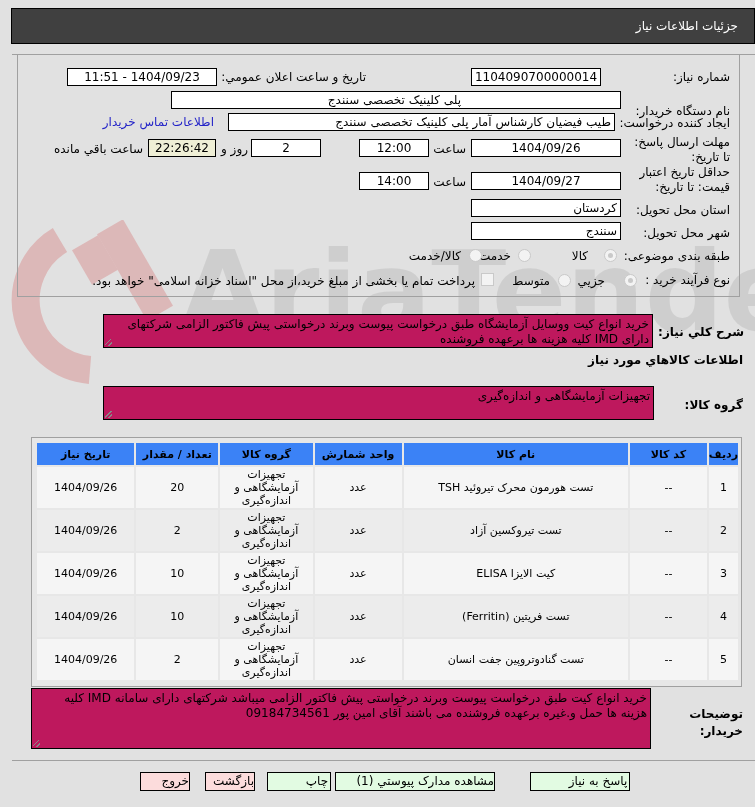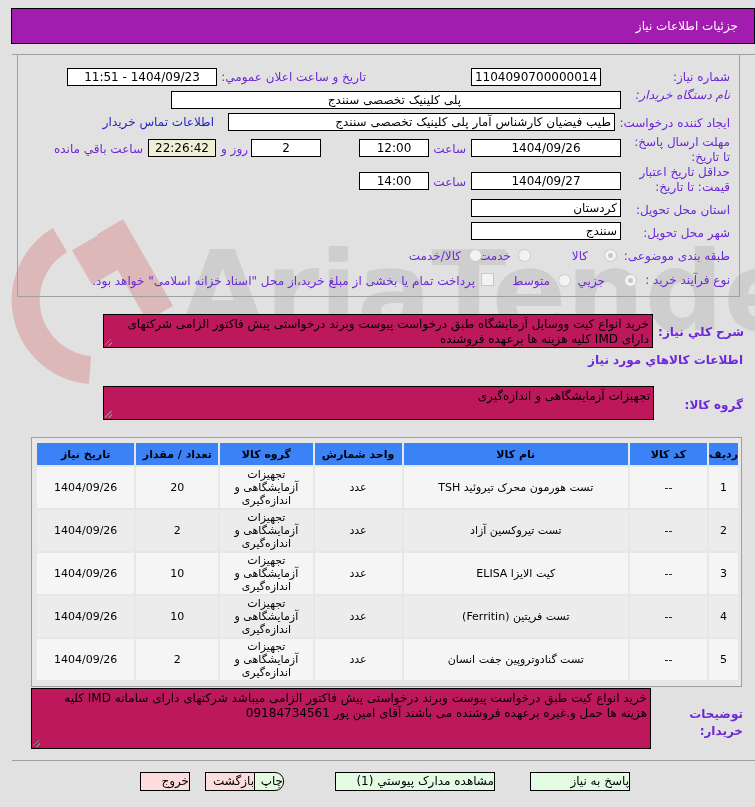--- a/index.html
+++ b/index.html
@@ -1,26 +1,26 @@
 <!DOCTYPE html>
 <html><head>
 <meta charset="utf-8">
 <style>
   * { box-sizing: border-box; margin: 0; padding: 0; }
   html, body { width: 755px; height: 807px; background: #e1e1e1; overflow: hidden; }
   body { font-family: "DejaVu Sans", sans-serif; font-size: 12px; color: #000; position: relative; direction: rtl; }
 
-  .header-bar { position: absolute; left: 11px; top: 8px; width: 744px; height: 36px; background: #a21caf; border: 1px solid #000; }
+  .header-bar { position: absolute; left: 11px; top: 8px; width: 744px; height: 36px; background: #404040; border: 1px solid #000; }
   .header-bar .title { position: absolute; right: 16px; top: 10px; color: #fff; font-size: 12px; }
 
   .top-rule { position: absolute; left: 12px; top: 54px; width: 743px; height: 1px; background: #a0a0a0; }
 
   .panel { position: absolute; left: 17px; top: 54px; width: 723px; height: 243px; border-left: 1px solid #a0a0a0; border-right: 1px solid #a0a0a0; border-bottom: 1px solid #a0a0a0; }
 
-  .lbl { position: absolute; font-size: 12px; white-space: nowrap; color: #6d28d9; }
+  .lbl { position: absolute; font-size: 12px; white-space: nowrap; color: #000000; }
   .box { position: absolute; background: #fff; border: 1px solid #000; height: 18px; font-size: 12px; line-height: 16px; text-align: center; white-space: nowrap; overflow: hidden; }
   .box.r { text-align: right; padding-right: 3px; }
   .box.yellow { background: #efefd6; }
   .link { position: absolute; color: #2323c8; font-size: 12px; white-space: nowrap; cursor: pointer; }
 
   .radio { position: absolute; width: 13px; height: 13px; border-radius: 50%; border: 1px solid #c9c9c9; background: #f3f3f3; }
   .radio.on::after { content: ""; position: absolute; left: 3px; top: 3px; width: 5px; height: 5px; border-radius: 50%; background: #c9c9c9; }
   .checkbox { position: absolute; width: 13px; height: 13px; border: 1px solid #c9c9c9; background: #f3f3f3; }
 
   .textarea { position: absolute; background: #be185d; border: 1px solid #000; font-size: 12px; line-height: 15px; padding: 2px 3px; text-align: right; overflow: hidden; }
@@ -29,21 +29,21 @@
 
   .watermark { position: absolute; left: 0; top: 220px; width: 755px; height: 170px; pointer-events: none; opacity: 0.25; }
 
   .table-wrap { position: absolute; left: 31px; top: 437px; width: 711px; height: 250px; border: 1px solid #a0a0a0; background: #e7e7e7; }
   table { position: absolute; left: 3px; top: 3px; border-collapse: collapse; width: 705px; direction: rtl; }
   th { background: #3b82f6; height: 24px; font-size: 11px; font-weight: bold; border: 2px solid #e7e7e7; text-align: center; }
   td { height: 43px; font-size: 11px; border: 2px solid #e7e7e7; text-align: center; line-height: 13px; }
   tr.odd td { background: #f5f5f5; }
   tr.even td { background: #ececec; }
 
-  .btn { position: absolute; height: 19px; border: 1px solid #000; font-size: 12px; text-align: right; line-height: 17px; cursor: pointer; white-space: nowrap; padding-left: 36px; }
+  .btn { position: absolute; height: 19px; border: 1px solid #000; font-size: 12px; text-align: center; line-height: 17px; cursor: pointer; white-space: nowrap; padding-left: 36px; }
   .btn.green { background: #e2fbe2; }
   .btn.pink { background: #fcdcdc; }
 
   .bottom-rule { position: absolute; left: 12px; top: 760px; width: 743px; height: 1px; background: #a0a0a0; }
 </style>
 </head>
 <body>
 
 <div class="header-bar">
   <span class="title">جزئيات اطلاعات نياز</span>
@@ -57,21 +57,21 @@
 </svg>
 
 <div class="top-rule"></div>
 <div class="panel"></div>
 
 <span class="lbl" style="right:25px; top:70px;">شماره نياز:</span>
 <div class="box" style="left:471px; top:68px; width:130px;">1104090700000014</div>
 <span class="lbl" style="right:389px; top:70px;">تاريخ و ساعت اعلان عمومي:</span>
 <div class="box" style="left:67px; top:68px; width:150px;">1404/09/23 - 11:51</div>
 
-<span class="lbl" style="right:25px; top:88px;font-style:italic;">نام دستگاه خريدار:</span>
+<span class="lbl" style="right:25px; top:104px;">نام دستگاه خريدار:</span>
 <div class="box r" style="left:171px; top:91px; width:450px;text-align:center;">پلی کلينيک تخصصی سنندج</div>
 
 <span class="lbl" style="right:25px; top:116px;">ايجاد کننده درخواست:</span>
 <div class="box r" style="left:228px; top:113px; width:387px;padding-left:8px;">طيب فيضيان کارشناس آمار پلی کلينيک تخصصی سنندج</div>
 <span class="link" style="right:541px; top:115px;">اطلاعات تماس خريدار</span>
 
 <span class="lbl" style="right:25px; top:135px; width:100px; white-space:normal; line-height:15px;">مهلت ارسال پاسخ: تا تاريخ:</span>
 <div class="box" style="left:471px; top:139px; width:150px;">1404/09/26</div>
 <span class="lbl" style="right:289px; top:142px;">ساعت</span>
 <div class="box" style="left:359px; top:139px; width:70px;">12:00</div>
@@ -187,15 +187,15 @@
 <span class="lbl bold" style="right:12px; top:706px; width:60px; white-space:normal; line-height:17px;">توضيحات خريدار:</span>
 <div class="textarea" style="left:31px; top:688px; width:620px; height:61px;">
   <span>خريد انواع کيت طبق درخواست پيوست  وبرند درخواستی  پيش فاکتور الزامی ميباشد شرکتهای دارای سامانه IMD کليه هزينه ها حمل و.غيره برعهده فروشنده می باشند آقای امين پور 09184734561</span>
   <span class="grip"></span>
 </div>
 
 <div class="bottom-rule"></div>
 
 <div class="btn green" style="left:530px; top:772px; width:100px;">پاسخ به نياز</div>
 <div class="btn green" style="left:335px; top:772px; width:160px;">مشاهده مدارک پيوستي (1)</div>
-<div class="btn green" style="left:244px; top:772px; width:40px;border-radius:9px;">چاپ</div>
+<div class="btn green" style="left:267px; top:772px; width:64px;">چاپ</div>
 <div class="btn pink" style="left:205px; top:772px; width:50px;">بازگشت</div>
 <div class="btn pink" style="left:140px; top:772px; width:50px;">خروج</div>
 
 </body></html>

